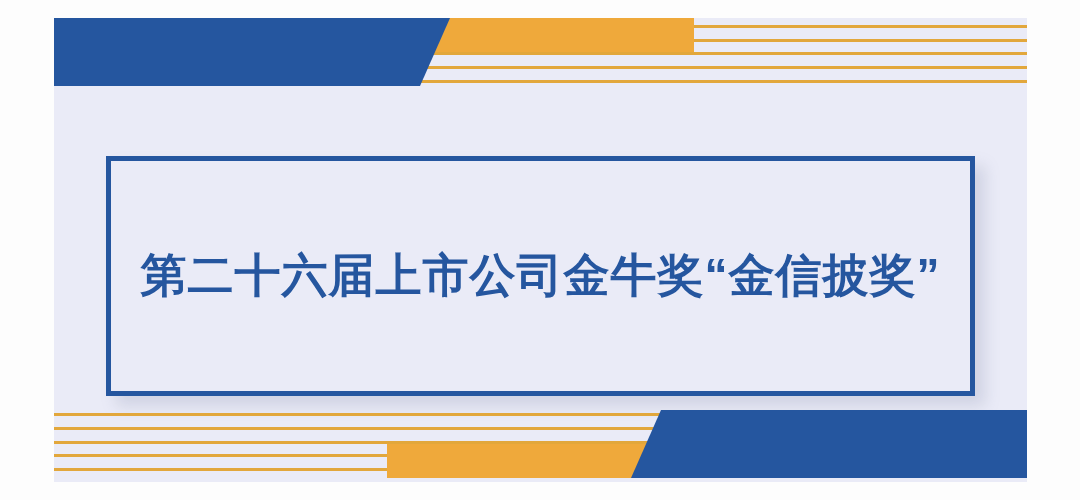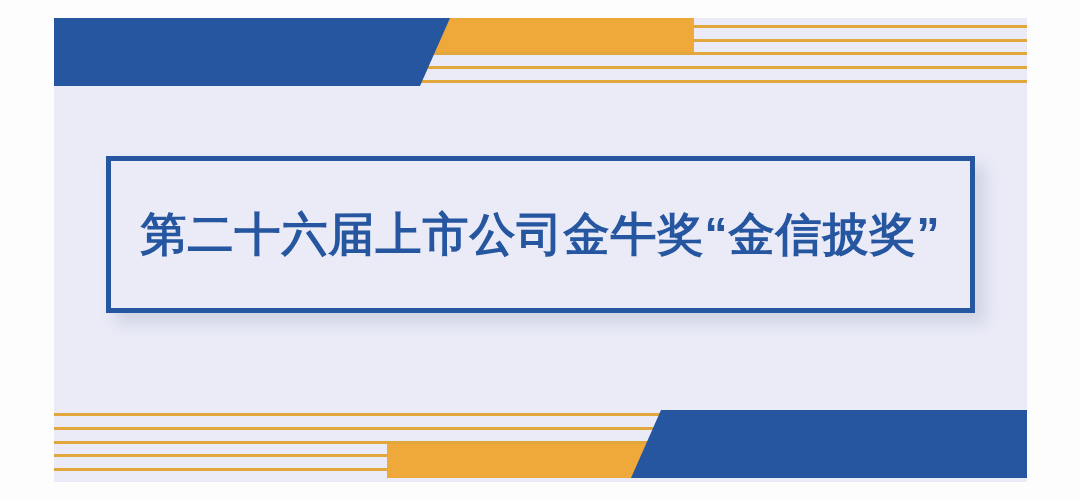--- a/index.html
+++ b/index.html
@@ -82,21 +82,21 @@
     background: #25569f;
     clip-path: polygon(0 0, 396px 0, 366px 68px, 0 68px);
   }
 
   
   .title-box {
     position: absolute;
     left: 106px;
     top: 156px;
     width: 869px;
-    height: 157px;
+    height: 240px;
     box-sizing: border-box;
     border: 5px solid #25569f;
     background: #eaebf7;
     display: flex;
     align-items: center;
     justify-content: center;
     box-shadow: 10px 10px 14px rgba(120,126,160,0.22);
   }
   .title-text {
     color: #25569f;

